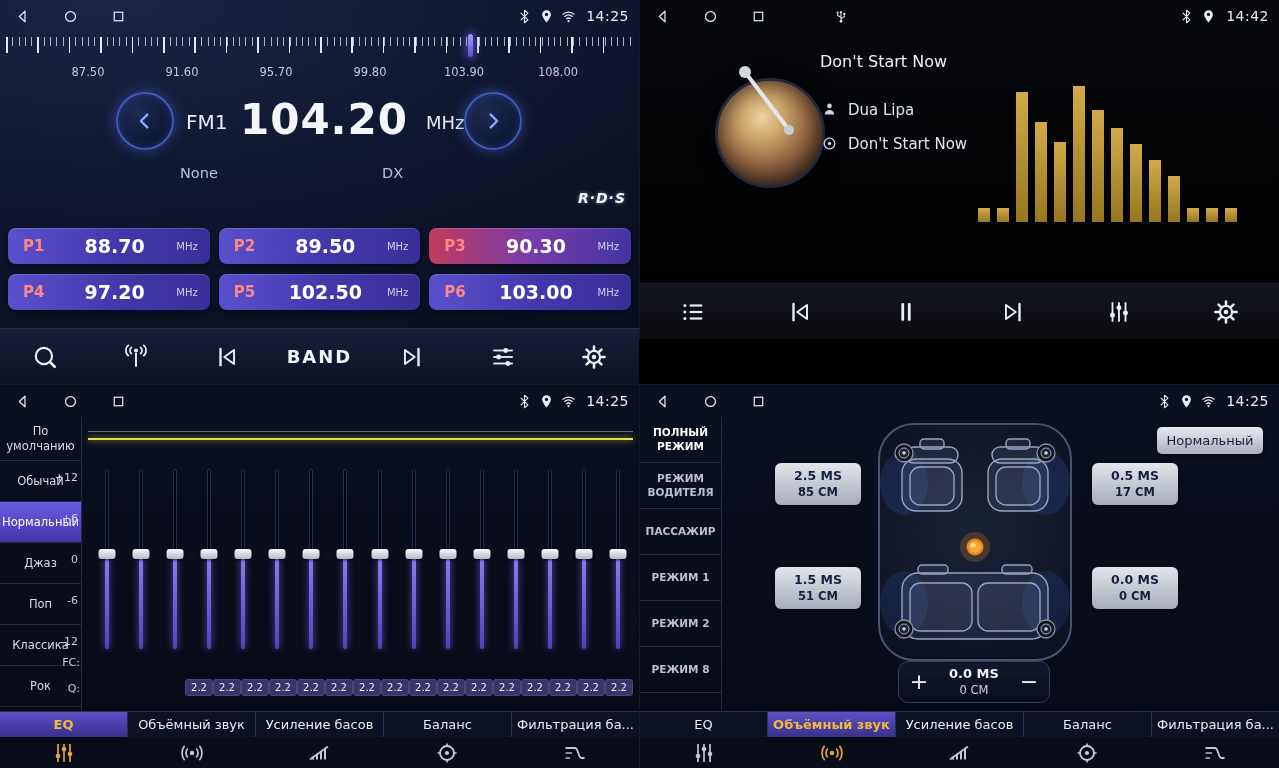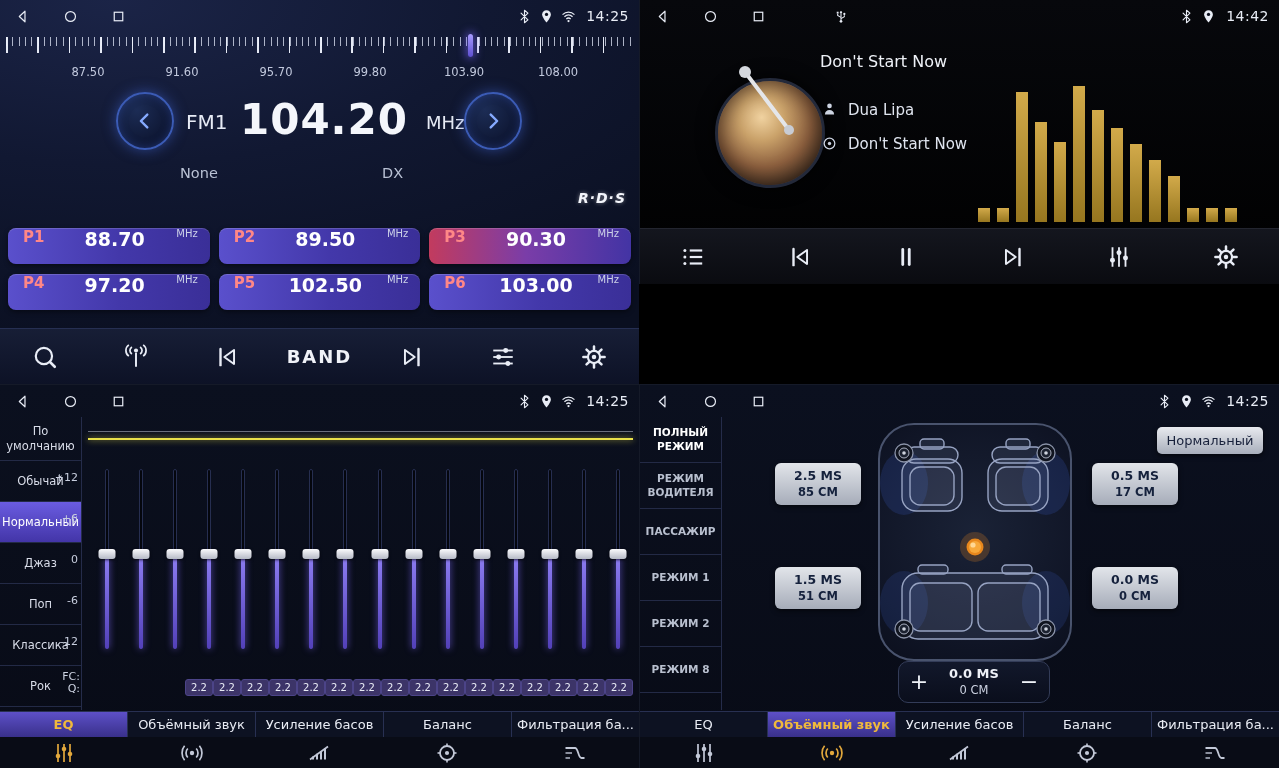--- a/index.html
+++ b/index.html
@@ -1,21 +1,21 @@
 <!DOCTYPE html>
 <html><head>
 <meta charset="utf-8">
 <style>
   * { margin:0; padding:0; box-sizing:border-box; user-select:none; }
   html,body { width:1279px; height:768px; background:#000; font-family:"DejaVu Sans","Liberation Sans",sans-serif; overflow:hidden; }
   #stage { position:relative; width:1279px; height:768px; }
   .quad { position:absolute; overflow:hidden; }
   #q-radio { left:0; top:0; width:639px; height:384px;
     background:radial-gradient(130% 95% at 18% 0%, #1b2447 0%, #111832 45%, #0a0f20 100%); }
-  #q-player { left:639px; top:0; width:640px; height:284px; background:linear-gradient(#07080c,#000); border-left:1px solid #151a28; }
+  #q-player { left:639px; top:0; width:640px; height:339px; background:linear-gradient(#07080c,#000); border-left:1px solid #151a28; }
   #q-eq { left:0; top:384px; width:639px; height:384px; background:linear-gradient(#0b101f,#080b16); border-top:1px solid #151a28; }
   #q-pos { left:639px; top:384px; width:640px; height:384px; background:linear-gradient(#0b101f,#080b16); border-top:1px solid #151a28; border-left:1px solid #151a28; }
 
   
   .statusbar { position:absolute; top:0; left:0; right:0; height:32px; display:flex; align-items:center; padding:16px 10px; color:#e8ecf5; z-index:5; }
   .navbtns { display:flex; gap:31px; align-items:center; margin-left:4px; }
   .navbtn { cursor:pointer; display:flex; }
   .navbtn svg { width:17px; height:17px; }
   .status-right { margin-left:auto; display:flex; align-items:center; gap:7px; }
   .sicon { display:flex; }
@@ -39,21 +39,21 @@
     display:flex; align-items:center; justify-content:center; cursor:pointer; color:#86aaff; }
   .seek-btn svg { width:22px; height:22px; }
   #seek-down { left:116px; } #seek-up { left:464px; }
   .band-label { position:absolute; left:186px; top:110px; font-size:20px; color:#e7ebf5; }
   .stereo-label { position:absolute; left:180px; top:165px; font-size:14.5px; color:#b9c1d4; }
   .freq-value { position:absolute; left:232px; top:95px; width:184px; text-align:center; font-size:42px; font-weight:bold; color:#f4f6fb; letter-spacing:1px; }
   .freq-unit { position:absolute; left:426px; top:112px; font-size:18px; color:#e7ebf5; }
   .dx-label { position:absolute; left:382px; top:165px; font-size:14.5px; color:#b9c1d4; }
   .rds-badge { position:absolute; right:13px; top:190px; font-size:14px; font-weight:bold; font-style:italic; color:#f3f5fb; letter-spacing:1px; text-shadow:0 0 4px rgba(255,255,255,0.45); }
   .presets { position:absolute; left:8px; top:228px; width:623px; display:grid; grid-template-columns:repeat(3,1fr); gap:10px 9px; }
-  .preset { height:36px; border-radius:8px; display:flex; align-items:flex-start; padding:0 12px 0 15px; cursor:pointer;
+  .preset { height:36px; border-radius:8px; display:flex; align-items:center; padding:0 12px 0 15px; cursor:pointer;
     background:linear-gradient(90deg,#5a50cc 0%, #4338aa 55%, #3a2f98 100%);
     box-shadow:inset 0 1px 0 rgba(255,255,255,0.16), 0 2px 5px rgba(0,0,0,0.45); }
   .preset.tuned { background:linear-gradient(90deg,#c23b5e 0%, #7a3da8 48%, #4334a4 100%); }
   .preset-id { font-size:15px; font-weight:bold; color:#ff8787; width:34px; }
   .preset-freq { flex:1; text-align:center; font-size:19px; font-weight:bold; color:#fff; }
   .preset-unit { font-size:10px; color:#cdd2e8; margin-left:4px; }
   .toolbar { position:absolute; left:0; bottom:0; width:100%; height:56px; display:flex; align-items:center; justify-content:space-around;
     background:linear-gradient(#171e36,#0d1226); border-top:1px solid #262f52; color:#e9edf6; }
   #q-player .toolbar { background:linear-gradient(#14161e,#0a0b10); border-top:1px solid #23252f; }
   .tool { width:62px; display:flex; justify-content:center; cursor:pointer; color:#e9edf6; }
@@ -105,21 +105,21 @@
   .curve-yellow { position:absolute; top:15px; width:100%; height:2px; background:#e8e04a; box-shadow:0 0 6px rgba(232,224,74,0.8); }
   .db-label { position:absolute; left:44px; width:34px; text-align:right; font-size:11px; color:#c8cede; transform:translateY(-50%); }
   .eq-sliders { position:absolute; left:92px; top:84px; width:541px; height:180px; display:flex; justify-content:space-between; }
   .eq-col { position:relative; width:30px; height:100%; cursor:pointer; }
   .eq-track { position:absolute; left:50%; transform:translateX(-50%); top:0; width:4px; height:100%; background:#04060d; border:1px solid #262e50; border-radius:2px; }
   .eq-fill { position:absolute; left:50%; transform:translateX(-50%); bottom:0; width:4px; height:53%;
     background:linear-gradient(#8d7df2,#5240b8); box-shadow:0 0 7px rgba(120,100,240,0.75); border-radius:2px; }
   .eq-handle { position:absolute; left:50%; transform:translateX(-50%); top:calc(47% - 5px); width:17px; height:10px; border-radius:3px;
     background:linear-gradient(#fafafc,#b6bac6); box-shadow:0 1px 3px rgba(0,0,0,0.75); }
   .fcq-label { position:absolute; left:48px; width:32px; text-align:right; font-size:11px; color:#cdd3e2; }
-  #fc-label { top:271px;margin-top:14px; } #q-label { top:297px; }
+  #fc-label { top:271px; } #q-label { top:297px; }
   .chip-row { position:absolute; left:92px; width:541px; display:flex; justify-content:space-between; }
   #fc-row { top:268px; } #q-row { top:294px;justify-content:flex-end; }
   .chip { width:28px; height:17px; border-radius:3px; font-size:10px; display:flex; align-items:center; justify-content:center; color:#e8ebf5; }
   .fc-chip { background:#161e38; border:1px solid #2a3356; }
   .q-chip { background:#3c3468; border:1px solid #4c4488; }
 
   
   .normal-btn { position:absolute; left:517px; top:42px; width:106px; height:27px; border-radius:5px;
     background:linear-gradient(#e8eaef,#a8aebb); color:#17203a; font-size:13px; display:flex; align-items:center; justify-content:center;
     cursor:pointer; box-shadow:0 2px 5px rgba(0,0,0,0.6); }

